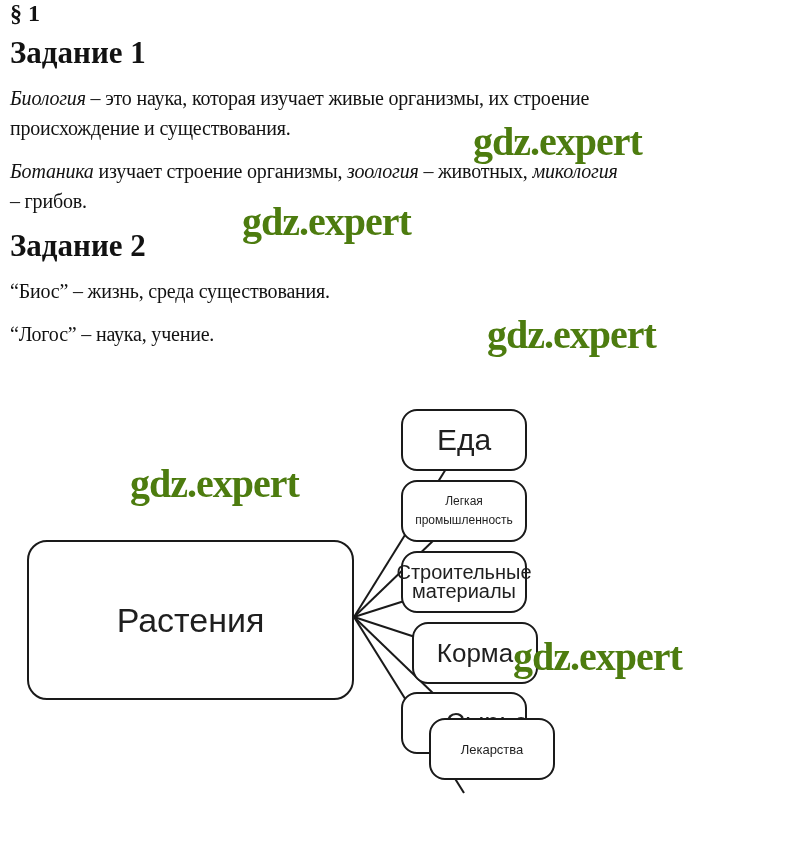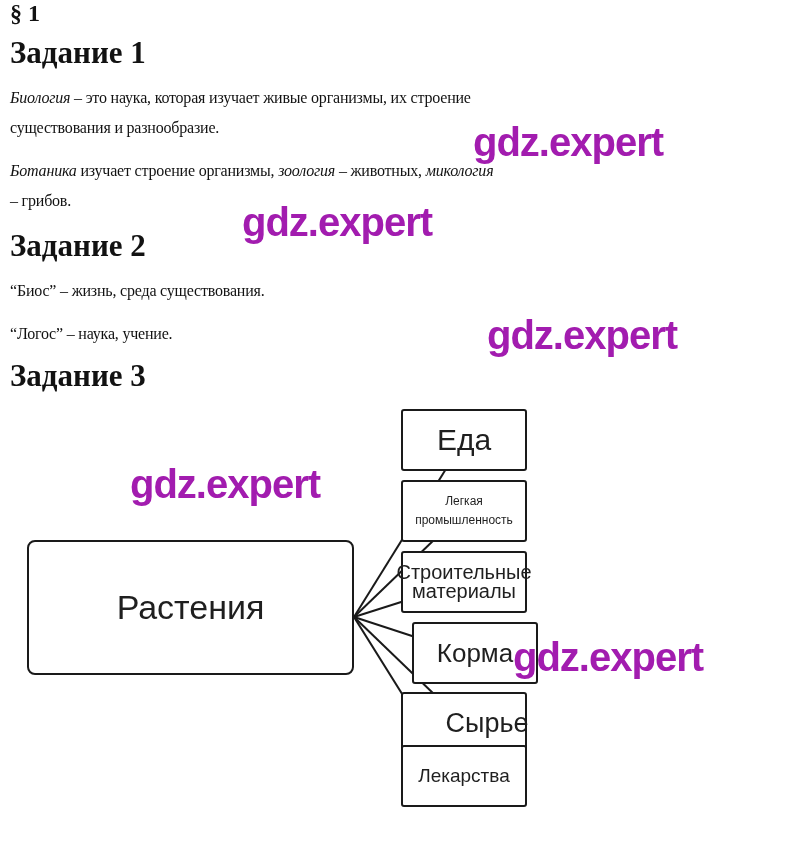--- a/index.html
+++ b/index.html
@@ -18,93 +18,92 @@
   .section-label {
     left: 10px; top: -2px;
     font-size: 24px; font-weight: bold; line-height: 30px;
   }
   .task-heading {
     left: 10px;
     font-size: 31px; font-weight: bold; line-height: 28px;
   }
   .body-par {
     left: 10px;
-    font-size: 16px; line-height: 30px;
+    font-size: 20px; line-height: 30px;
     letter-spacing: -0.2px;
     width: 780px;
   }
   .it { font-style: italic; }
 
   
   .wm {
     position: absolute;
-    font-family: Liberation Sans, sans-serif;
+    font-family: Liberation Serif, serif;
     font-weight: 700;
     font-size: 40px;
     line-height: 40px;
-    color: #a21caf;
+    color: #4d7c0f;
     letter-spacing: -1px;
     white-space: nowrap;
     z-index: 6;
   }
 
   
   .diagram-svg { position: absolute; left: 0; top: 0; z-index: 1; pointer-events: none; }
   .node {
     position: absolute;
     box-sizing: border-box;
     background: #ffffff;
     border: 2px solid #1a1a1a;
-    border-radius: 3px;
+    border-radius: 16px;
     display: flex;
     align-items: center;
     justify-content: center;
     text-align: center;
     font-family: "Liberation Sans", sans-serif;
     color: #1f1f1f;
     z-index: 2;
     padding: 2px;
   }
   .root-node {
-    left: 27px; top: 540px; width: 327px; height: 135px;
-    border-radius: 8px;
+    left: 27px; top: 540px; width: 327px; height: 160px;
+    border-radius: 20px;
     font-size: 34px;
   }
   .branch { left: 401px; width: 126px; height: 62px; }
   .node-eda     { top: 409px; font-size: 30px; }
   .node-legkaya { top: 480px; font-size: 12px; line-height: 19px; }
   .node-stroy   { top: 551px; font-size: 20px; line-height: 19px; }
   .node-korma   { top: 622px; font-size: 26px; margin-left: 11px; }
   .node-syrye   { top: 692px; font-size: 27px; padding-left: 48px; }
-  .node-lek     { top: 745px; font-size: 19px; }
+  .node-lek     { top: 718px; font-size: 13px; margin-left: 28px; }
 </style>
 </head>
 <body>
 
 <div class="page">
 
   <div class="abs section-label">§ 1</div>
 
   <div class="abs task-heading" style="top:39px">Задание 1</div>
 
   <div class="abs body-par" style="top:83px">
     <div><span class="it">Биология</span><span> – это наука, которая изучает живые организмы, их строение</span></div>
-    <div>существования и разнообразие.</div>
+    <div>происхождение и существования.</div>
   </div>
 
   <div class="abs body-par" style="top:156px">
     <div><span class="it">Ботаника</span><span> изучает строение организмы, </span><span class="it">зоология</span><span> – животных, </span><span class="it">микология</span></div>
     <div>– грибов.</div>
   </div>
 
   <div class="abs task-heading" style="top:232px">Задание 2</div>
   <div class="abs body-par" style="top:319px">“Логос” – наука, учение.</div>
   <div class="abs body-par" style="top:276px">“Биос” – жизнь, среда существования.</div>
 
-  <div class="abs task-heading" style="top:362px">Задание 3</div>
 
   <svg class="diagram-svg" width="800" height="845" viewBox="0 0 800 845">
     <g stroke="#1a1a1a" stroke-width="2" fill="none">
       <line x1="354" y1="617" x2="464" y2="440"></line>
       <line x1="354" y1="617" x2="464" y2="511"></line>
       <line x1="354" y1="617" x2="464" y2="582"></line>
       <line x1="354" y1="617" x2="464" y2="653"></line>
       <line x1="354" y1="617" x2="464" y2="723"></line>
       <line x1="354" y1="617" x2="464" y2="793"></line>
     </g>

